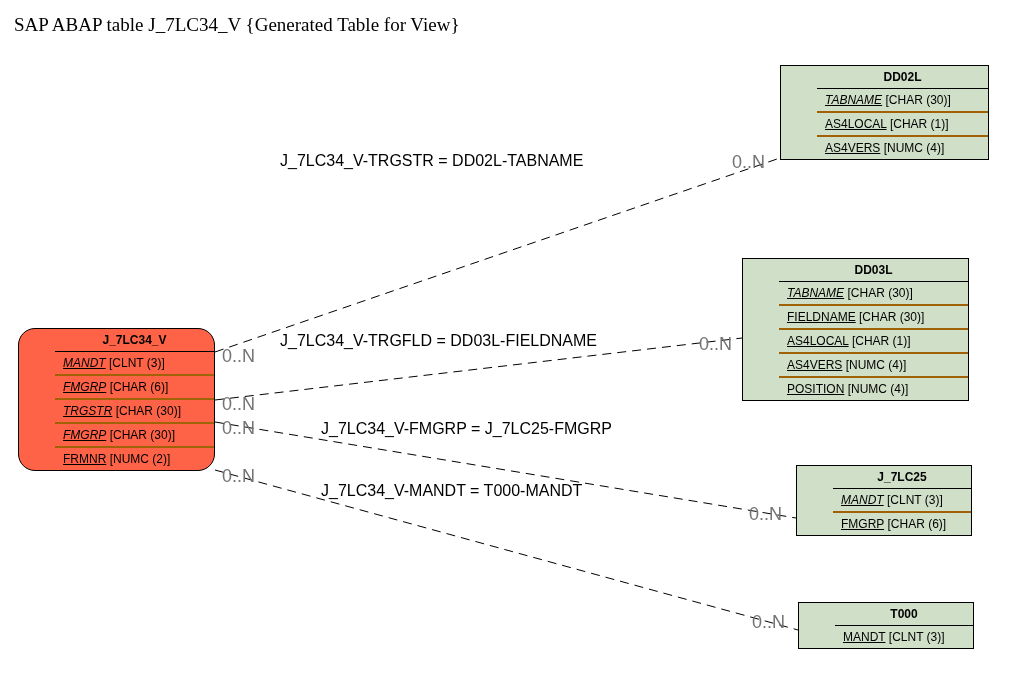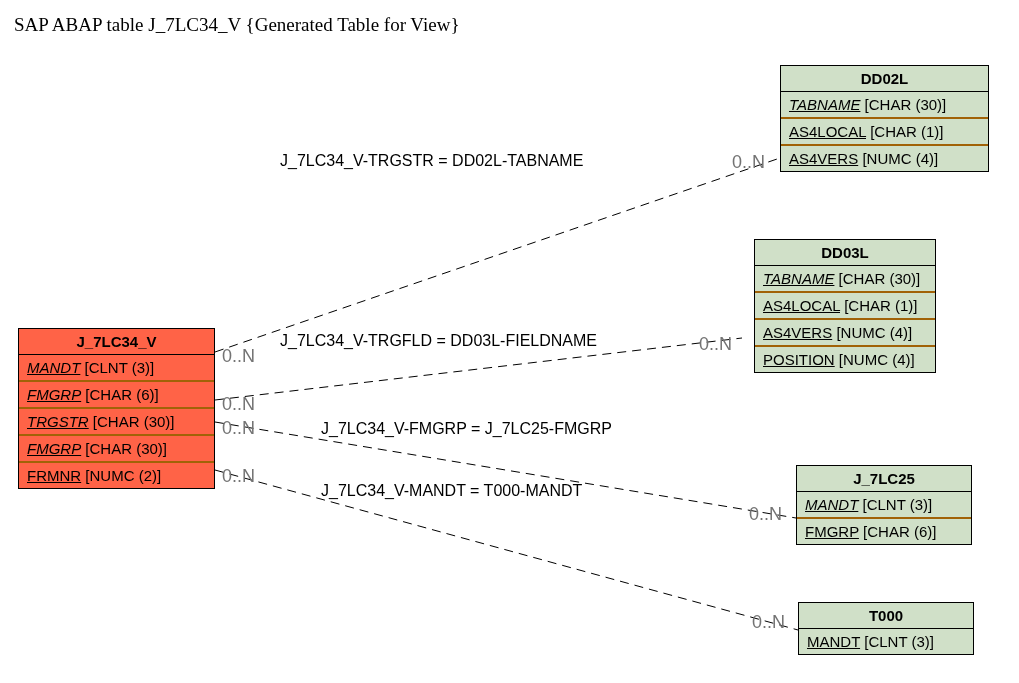--- a/index.html
+++ b/index.html
@@ -15,40 +15,41 @@
     position: absolute;
     top: 14px;
     left: 14px;
     font-size: 19px;
     font-family: Georgia, serif;
     color: #000;
   }
   .entity {
     position: absolute;
     border: 1px solid #000;
-    font-size: 15px;
+    font-size: 12px;
     box-sizing: border-box;
+    padding-left: 36px;
   }
   .entity-header {
     font-weight: bold;
     text-align: center;
     padding: 4px 8px;
     border-bottom: 1px solid #000;
   }
   .entity-row {
     padding: 4px 8px;
     border-bottom: 2px solid #a16207;
     white-space: nowrap;
   }
   .entity-row:last-child {
     border-bottom: none;
   }
   .underline { text-decoration: underline; }
   .italic { font-style: italic; }
-  .red { background: #ff6347; }
+  .red { background: #ff6347; border-radius: 17px; }
   .green { background: #d0e0c8; }
   svg.lines {
     position: absolute;
     top: 0;
     left: 0;
     width: 1019px;
     height: 683px;
     pointer-events: none;
   }
   .label {
@@ -84,23 +85,24 @@
   <div class="entity-row"><span class="underline">FRMNR</span> <span>[NUMC (2)]</span></div>
 </div>
 
 <div class="entity green" style="left:780px; top:65px; width:209px;">
   <div class="entity-header">DD02L</div>
   <div class="entity-row"><span class="underline italic">TABNAME</span> <span>[CHAR (30)]</span></div>
   <div class="entity-row"><span class="underline">AS4LOCAL</span> <span>[CHAR (1)]</span></div>
   <div class="entity-row"><span class="underline">AS4VERS</span> <span>[NUMC (4)]</span></div>
 </div>
 
-<div class="entity green" style="left:742px; top:239px; width:182px;margin-left:12px;">
+<div class="entity green" style="left:742px; top:258px; width:227px;">
   <div class="entity-header">DD03L</div>
   <div class="entity-row"><span class="underline italic">TABNAME</span> <span>[CHAR (30)]</span></div>
+  <div class="entity-row"><span class="underline">FIELDNAME</span> <span>[CHAR (30)]</span></div>
   <div class="entity-row"><span class="underline">AS4LOCAL</span> <span>[CHAR (1)]</span></div>
   <div class="entity-row"><span class="underline">AS4VERS</span> <span>[NUMC (4)]</span></div>
   <div class="entity-row"><span class="underline">POSITION</span> <span>[NUMC (4)]</span></div>
 </div>
 
 <div class="entity green" style="left:796px; top:465px; width:176px;">
   <div class="entity-header">J_7LC25</div>
   <div class="entity-row"><span class="underline italic">MANDT</span> <span>[CLNT (3)]</span></div>
   <div class="entity-row"><span class="underline">FMGRP</span> <span>[CHAR (6)]</span></div>
 </div>

